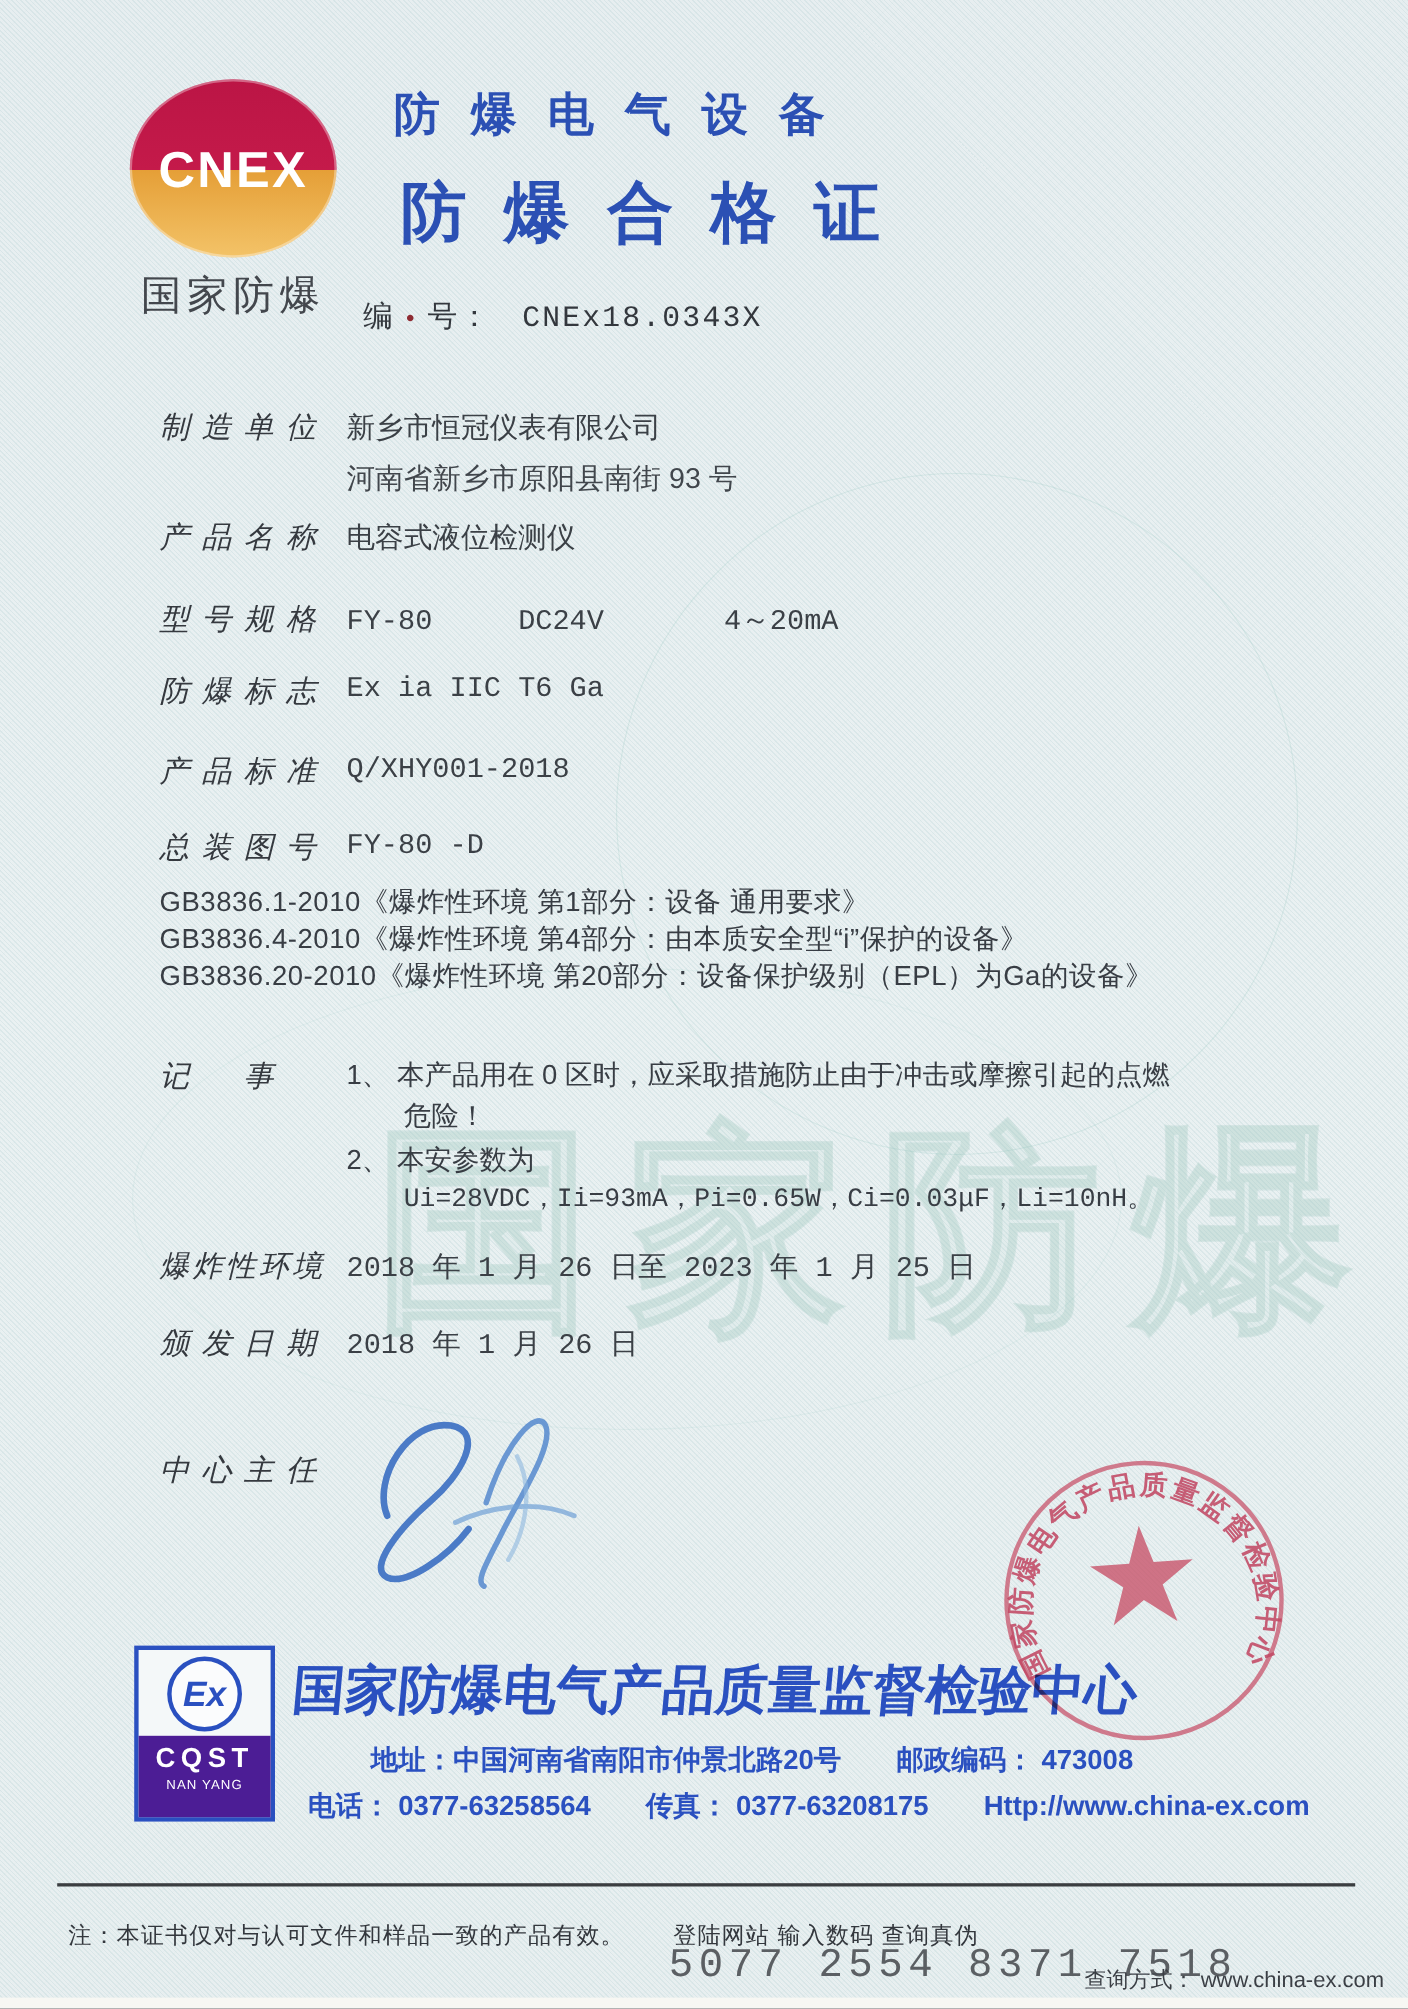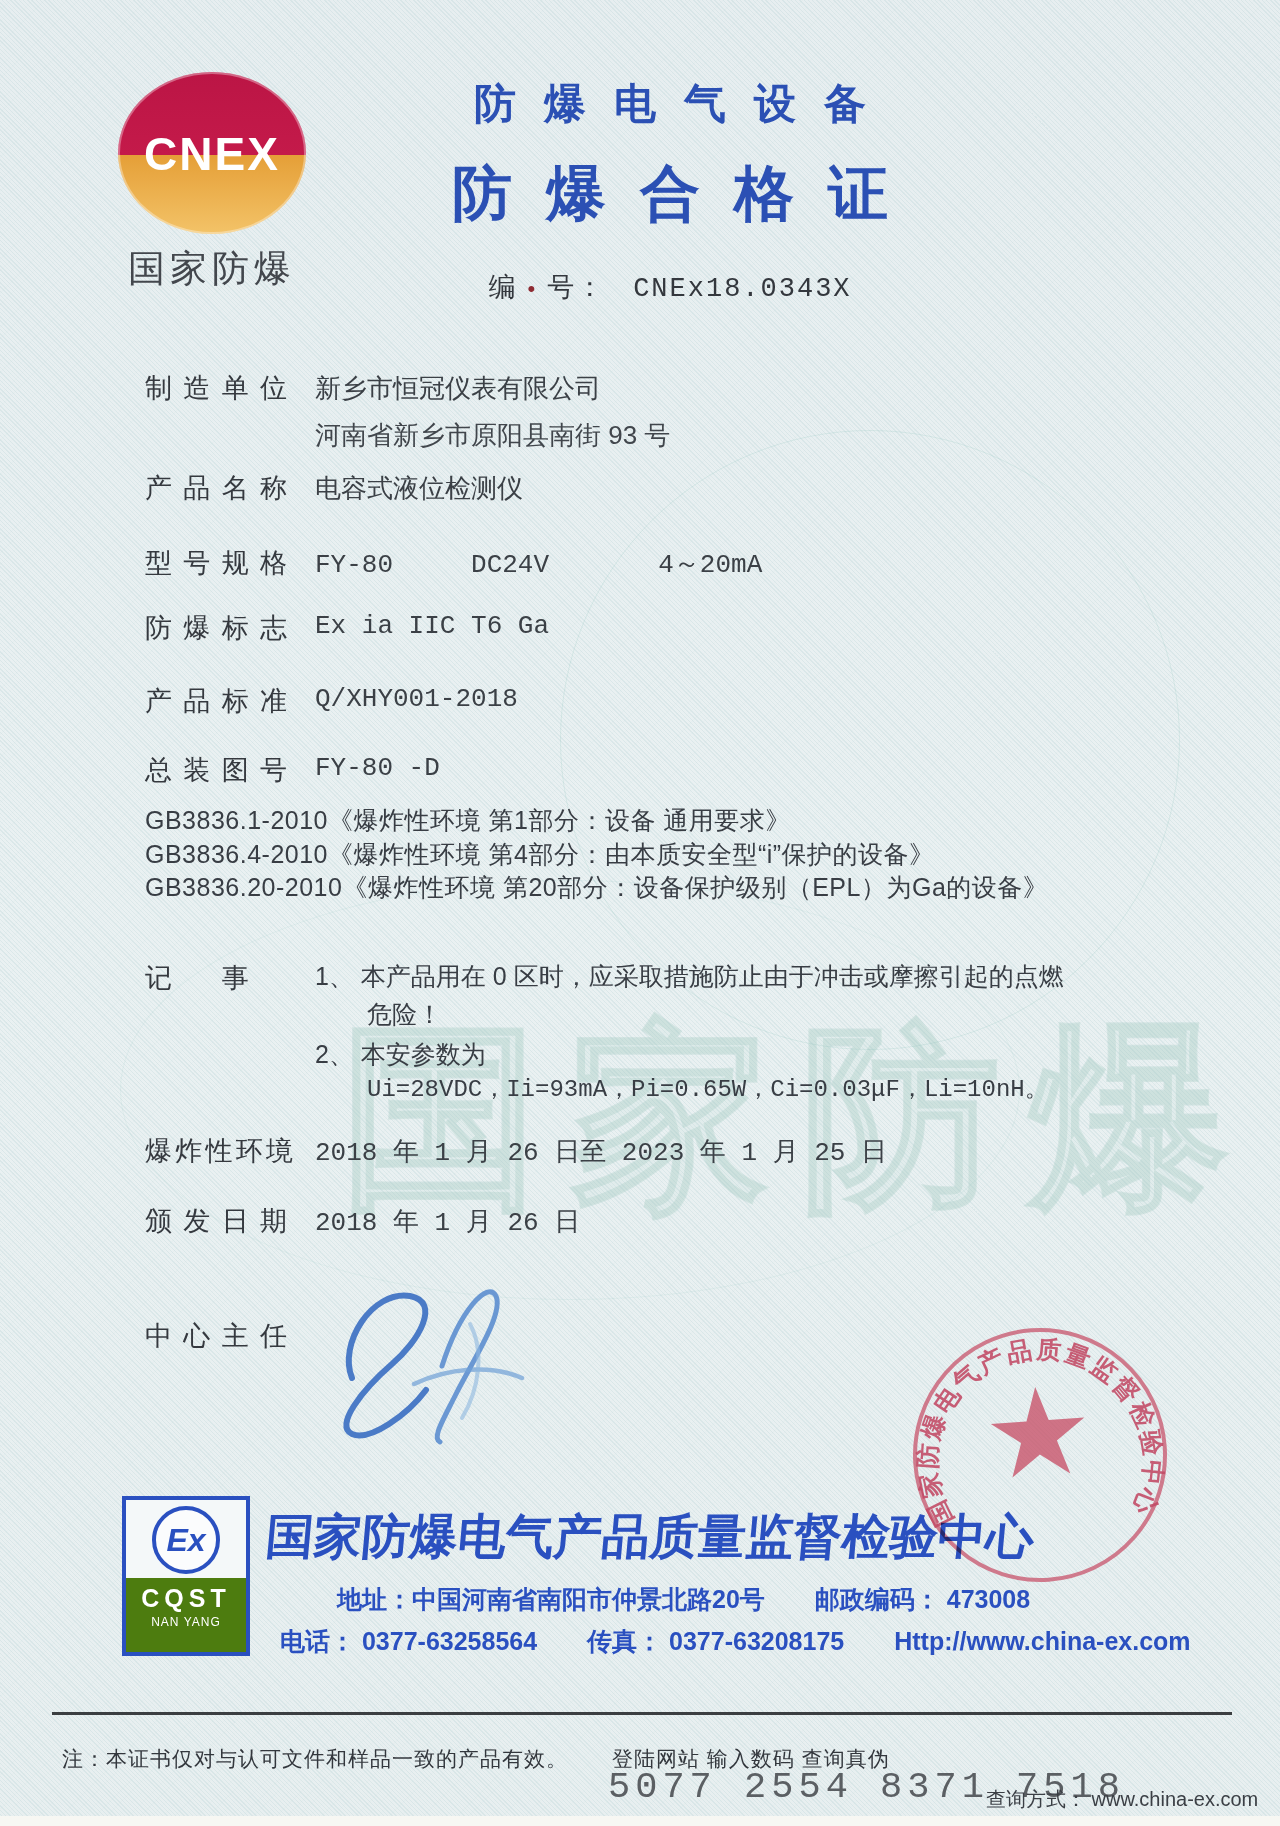--- a/index.html
+++ b/index.html
@@ -33,30 +33,30 @@
     border-radius:50%;
     background:linear-gradient(180deg,#bb1545 0%,#c41a4a 51%,#e59f37 51%,#f3c368 100%);
     display:flex; align-items:center; justify-content:center;
     box-shadow:0 0 0 2px rgba(255,255,255,0.35) inset;
   }
   .cnex-text { color:#fff; font-size:46px; font-weight:bold; letter-spacing:2px; margin-top:2px; }
   .cnex-caption { position:absolute; left:100px; top:244px; width:224px; text-align:center;
     font-size:37px; color:#43474d; letter-spacing:5px; font-weight:500; }
 
   
-  .header { position:absolute; left:330px; top:76px; width:680px; text-align:center; }
+  .header { position:absolute; left:330px; top:76px; width:680px; text-align:left; }
   .header-subtitle { font-size:42px; font-weight:bold; color:#2b50b4; letter-spacing:28px; text-indent:28px; }
   .header-title { margin-top:30px; font-size:60px; font-weight:bold; color:#2b50b4; letter-spacing:34px; text-indent:34px; line-height:1.05; }
   .cert-no { margin-top:44px; font-size:27px; color:#33373d; letter-spacing:2px; }
   .cert-no .dot { color:#8e2b33; margin:0 10px; font-size:22px; }
   .cert-no .num { font-family:"Liberation Mono","DejaVu Sans Mono",monospace; margin-left:28px; color:#33373d; }
 
   
   .frow { position:absolute; left:145px; width:1060px; }
-  .flabel { position:absolute; left:0; top:0; font-size:27px; color:#35393f; letter-spacing:0.42em; white-space:nowrap; font-weight:500; }
+  .flabel { position:absolute; left:0; top:0; font-size:27px; color:#35393f; letter-spacing:0.42em; white-space:nowrap; font-weight:500;font-style:italic; }
   .flabel.tight { letter-spacing:0.12em; }
   .fvalue { position:absolute; left:170px; top:1px; font-size:26px; color:#3b4046; white-space:pre; }
   .v-mono { font-family:"Liberation Mono","DejaVu Sans Mono",monospace; }
   .fvalue2 { position:absolute; left:170px; top:48px; font-size:26px; color:#41464c; white-space:pre; }
 
   
   .standards { position:absolute; left:145px; top:804px; width:1010px; color:#383d44; }
   .standards .intro { font-size:25px; font-weight:600; letter-spacing:1px; line-height:36px; }
   .standards .std-item { font-size:25px; line-height:33.5px; letter-spacing:0.5px; font-family:"Liberation Sans",sans-serif; }
 
@@ -77,21 +77,21 @@
   .stamp-svg { position:absolute; inset:0; }
   .stamp-svg text { fill:rgba(190,58,88,0.88); font-size:25px; font-weight:bold; letter-spacing:2.5px;
     font-family:"Liberation Sans",sans-serif; }
 
   
   .badge { position:absolute; left:122px; top:1496px; width:128px; height:160px;
     border:4px solid #2a50c0; background:#f4f8f9; }
   .badge-circle { position:absolute; left:26px; top:6px; width:68px; height:68px; border:4px solid #2a50c0;
     border-radius:50%; display:flex; align-items:center; justify-content:center; background:rgba(255,255,255,0.6); }
   .badge-ex { color:#2a50c0; font-size:32px; font-weight:bold; font-style:italic; }
-  .badge-bottom { position:absolute; left:0; right:0; bottom:0; height:74px; background:#4d7c0f;
+  .badge-bottom { position:absolute; left:0; right:0; bottom:0; height:74px; background:#4c1d95;
     color:#fff; text-align:center; }
   .badge-cqst { font-size:25px; letter-spacing:5px; font-weight:bold; margin-top:6px; }
   .badge-ny { font-size:12px; letter-spacing:1px; margin-top:2px; }
 
   .org-name { position:absolute; left:266px; top:1505px; font-size:48px; font-weight:bold; color:#2a50c0;
     letter-spacing:0px; transform:skewX(-5deg); white-space:nowrap; }
   .org-address { position:absolute; left:337px; top:1583px; font-size:25px; font-weight:bold; color:#2a50c0; white-space:pre; }
   .org-phone { position:absolute; left:280px; top:1625px; font-size:25px; font-weight:bold; color:#2a50c0; white-space:pre;text-align:center; }
 
   .divider { position:absolute; left:52px; top:1712px; width:1180px; height:3px; background:#3b3e41; }

